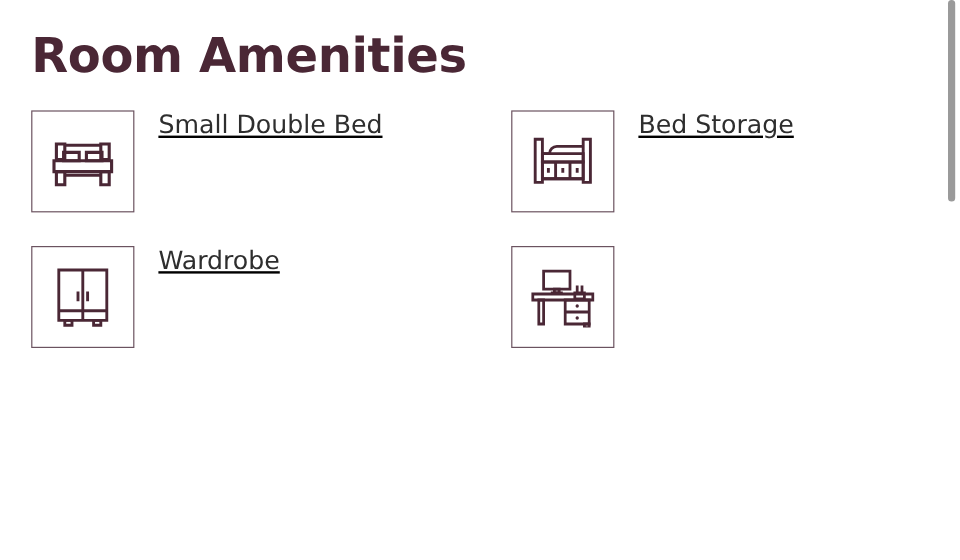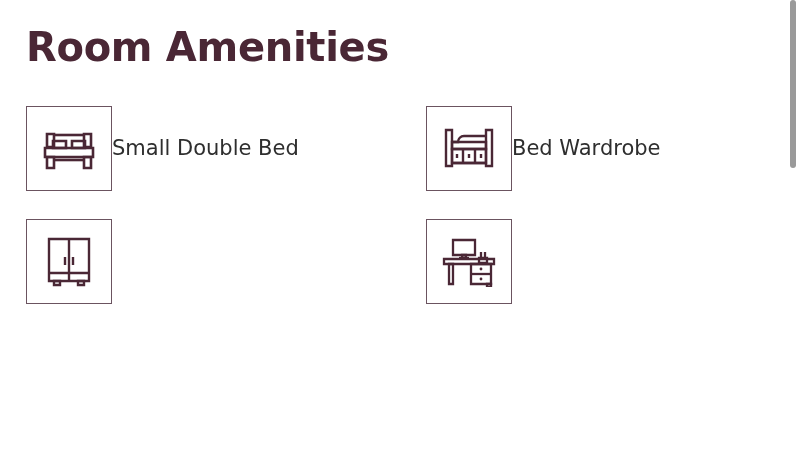--- a/index.html
+++ b/index.html
@@ -37,21 +37,22 @@
 
   .amenities-grid {
     display: grid;
     grid-template-columns: 400px 400px;
     grid-auto-rows: 113px;
     width: 760px;
   }
 
   .amenity-item {
     display: flex;
-    align-items: center;
+    gap: 20px;
+    text-decoration: underline;
   }
 
   .amenity-icon-box {
     width: 86px;
     height: 85px;
     box-sizing: border-box;
     border: 1px solid #6b5360;
     background: #ffffff;
     display: flex;
     align-items: center;
@@ -140,21 +141,21 @@
             <path d="M33 24 v14"></path>
 
             <path d="M15 29 v4"></path>
             <path d="M27 29 v4"></path>
             <path d="M39 29 v4"></path>
 
             <path d="M10 38 h34"></path>
           </svg>
         </span>
       </div>
-      <div class="amenity-label">Bed Wardrobe</div>
+      <div class="amenity-label">Bed Storage</div>
     </div>
 
 
     <div class="amenity-item">
       <div class="amenity-icon-box">
         <span>
           <svg width="48" height="52" viewBox="0 0 48 52" fill="none" stroke="#4a2735" stroke-width="2.4" stroke-linejoin="miter" stroke-linecap="butt">
 
             <path d="M4 3 h40 v42 h-40 z"></path>
 
@@ -163,20 +164,21 @@
             <path d="M20 21 v8"></path>
             <path d="M28 21 v8"></path>
 
             <path d="M4 37 h40"></path>
 
             <path d="M9 45 h6 v4 h-6 z"></path>
             <path d="M33 45 h6 v4 h-6 z"></path>
           </svg>
         </span>
       </div>
+      <div class="amenity-label">Wardrobe</div>
     </div>
 
     <div class="amenity-item">
       <div class="amenity-icon-box">
         <span>
           <svg width="56" height="50" viewBox="0 0 56 50" fill="none" stroke="#4a2735" stroke-width="2.3" stroke-linejoin="miter" stroke-linecap="butt">
 
             <path d="M12 3 h22 v15 h-22 z"></path>
             <path d="M21 18 h4 v3 h-4 z"></path>
             <path d="M18 21 h10"></path>

